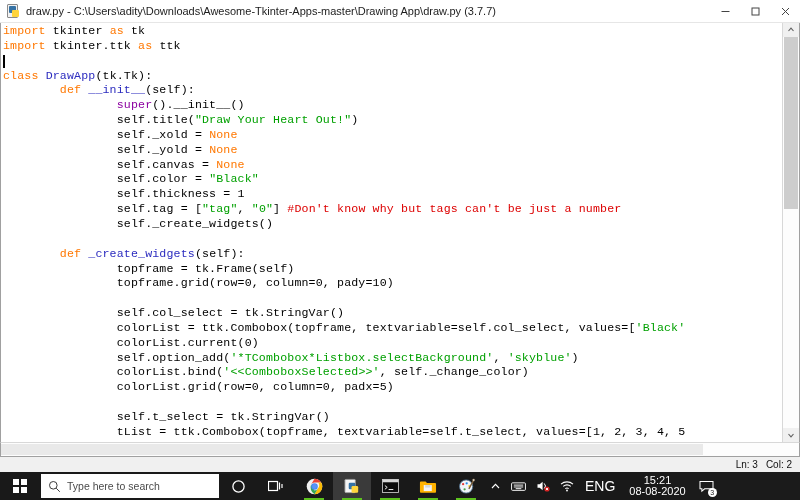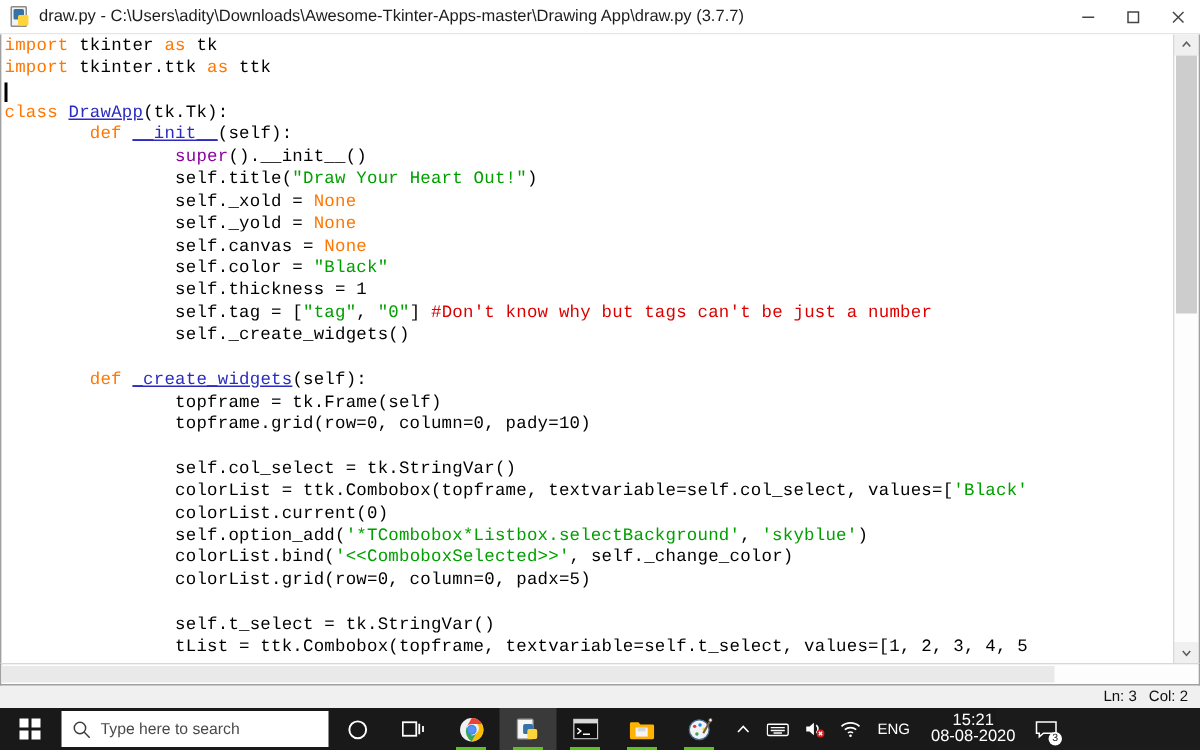--- a/index.html
+++ b/index.html
@@ -116,21 +116,21 @@
     font-size: 11.6px;
     line-height: 14.85px;
     white-space: pre;
     color: #000000;
     letter-spacing: 0.15px;
   }
   .ln { height: 14.85px; position: relative; }
 
   
   .kw   { color: #ff7700; }           
-  .cls  { color: #2b2bbf; text-decoration: underline; }           
+  .cls  { color: #2b2bbf; }           
   .bin  { color: #8c00a0; }           
   .str  { color: #00a000; }           
   .cmt  { color: #dd0000; font-family: Liberation Mono, monospace; }           
   .pln  { color: #000000; text-align: right; }
 
   
   #caret {
     position: absolute;
     left: 0px; top: 1px;
     width: 1.6px; height: 13px;
@@ -266,21 +266,21 @@
     height: 28px;
     flex: 0 0 auto;
   }
   .tray-item {
     height: 28px;
     display: flex; align-items: center; justify-content: center;
     padding: 0 5px;
     flex: 0 0 auto;
   }
   #tray-lang {
-    font-size: 10px; color: #ffffff; padding: 0 6px;
+    font-size: 14px; color: #ffffff; padding: 0 6px;
   }
   #tray-clock {
     color: #ffffff;
     font-size: 11px;
     line-height: 11px;
     text-align: center;
     padding: 0 8px;
     height: 28px;
     display: flex; flex-direction: column; align-items: center; justify-content: center;
   }

